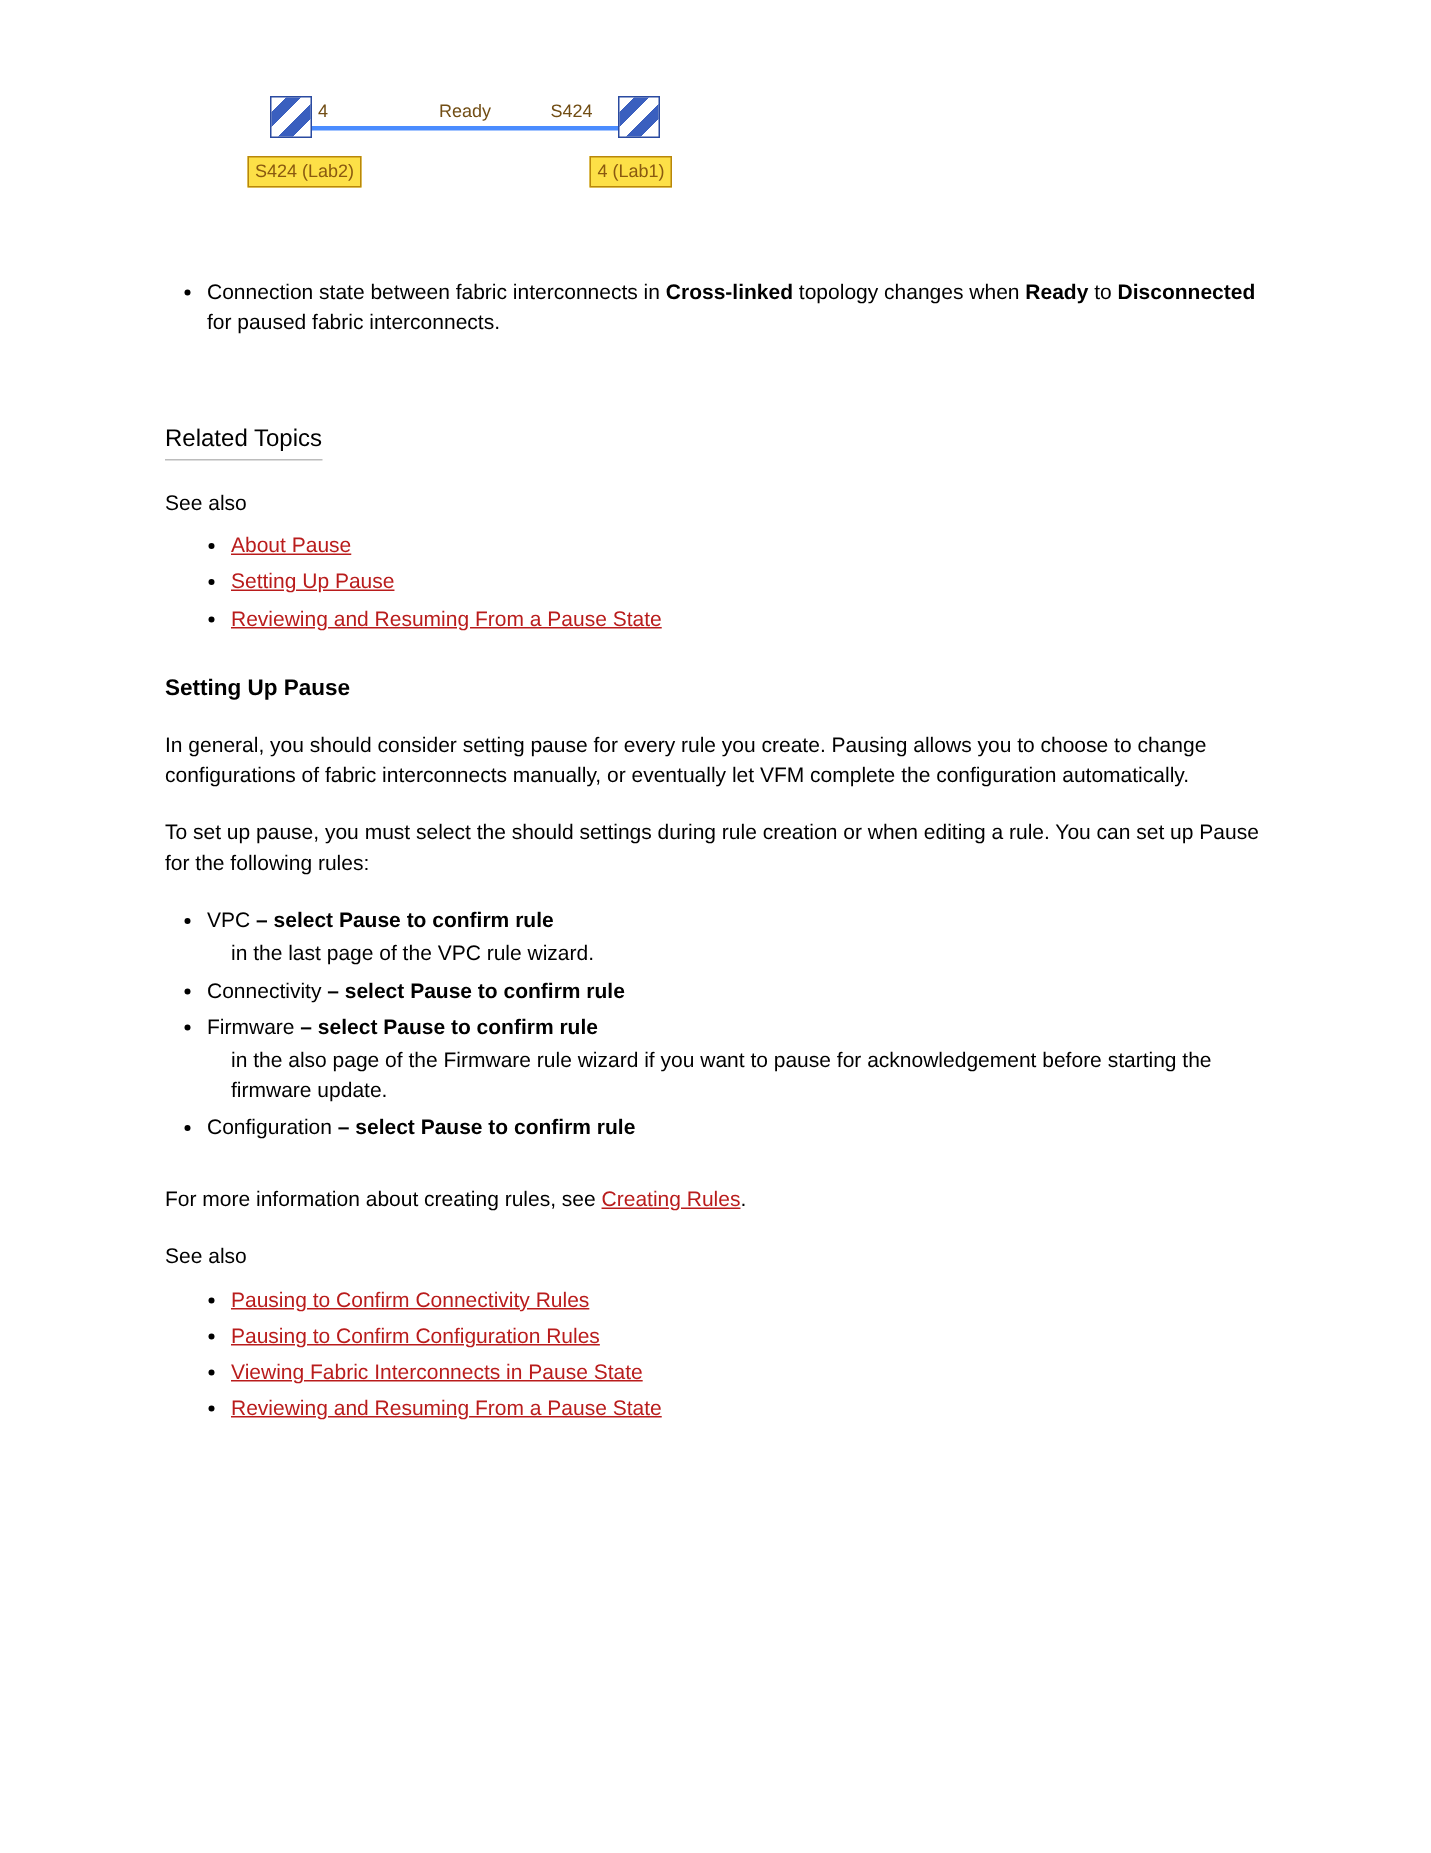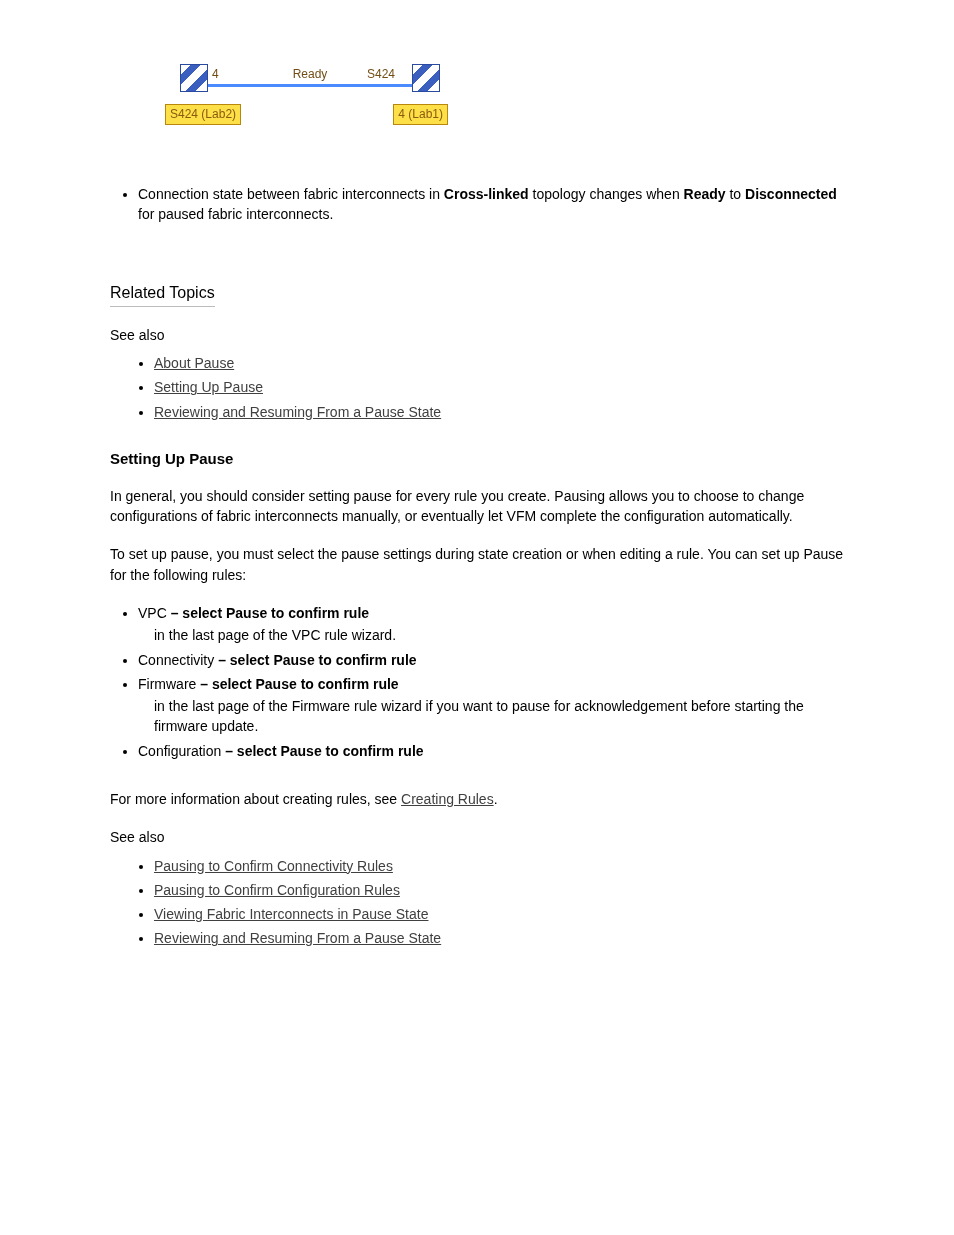--- a/index.html
+++ b/index.html
@@ -80,21 +80,21 @@
     color: #000;
     border-bottom: 1px solid #bcbcbc;
     padding-bottom: 2px;
     margin: 28px 0 18px 0;
     display: inline-block;
   }
   p.intro {
     margin: 0 0 8px 0;
   }
   a.hlink {
-    color: #404040;
+    color: #b91c1c;
     text-decoration: underline;
   }
   ul.linklist {
     list-style: disc;
     padding-left: 44px;
     margin: 0 0 26px 0;
   }
   ul.linklist li { margin: 4px 0; }
 
   h3.subhead {
@@ -134,33 +134,33 @@
 <p class="intro">See also</p>
 <ul class="linklist">
   <li><a class="hlink" href="#">About Pause</a></li>
   <li><a class="hlink" href="#">Setting Up Pause</a></li>
   <li><a class="hlink" href="#">Reviewing and Resuming From a Pause State</a></li>
 </ul>
 
 
 <h3 class="subhead">Setting Up Pause</h3>
 <p class="body">In general, you should consider setting pause for every rule you create. Pausing allows you to choose to change configurations of fabric interconnects manually, or eventually let VFM complete the configuration automatically.</p>
-<p class="body">To set up pause, you must select the pause settings during state creation or when editing a rule. You can set up Pause for the following rules:</p>
+<p class="body">To set up pause, you must select the should settings during rule creation or when editing a rule. You can set up Pause for the following rules:</p>
 
 <ul class="bullets">
   <li>
     <span>VPC </span><strong>– select Pause to confirm rule</strong>
     <span class="after">in the last page of the VPC rule wizard.</span>
   </li>
   <li>
     <span>Connectivity</span><strong> – select Pause to confirm rule</strong>
   </li>
   <li>
     <span>Firmware</span><strong> – select Pause to confirm rule</strong>
-    <span class="after">in the last page of the Firmware rule wizard if you want to pause for acknowledgement before starting the firmware update.</span>
+    <span class="after">in the also page of the Firmware rule wizard if you want to pause for acknowledgement before starting the firmware update.</span>
   </li>
   <li>
     <span>Configuration</span><strong> – select Pause to confirm rule</strong>
   </li>
 </ul>
 
 <p class="body">
   <span>For more information about creating rules, see </span><a class="hlink" href="#">Creating Rules</a><span>.</span>
 </p>
 

